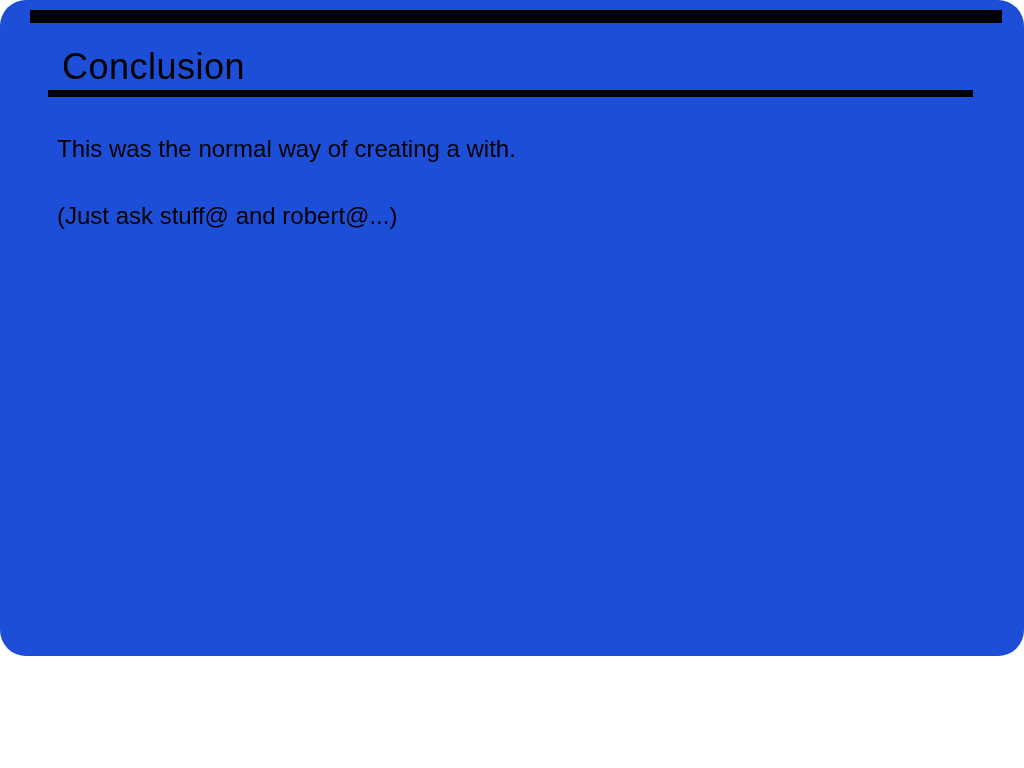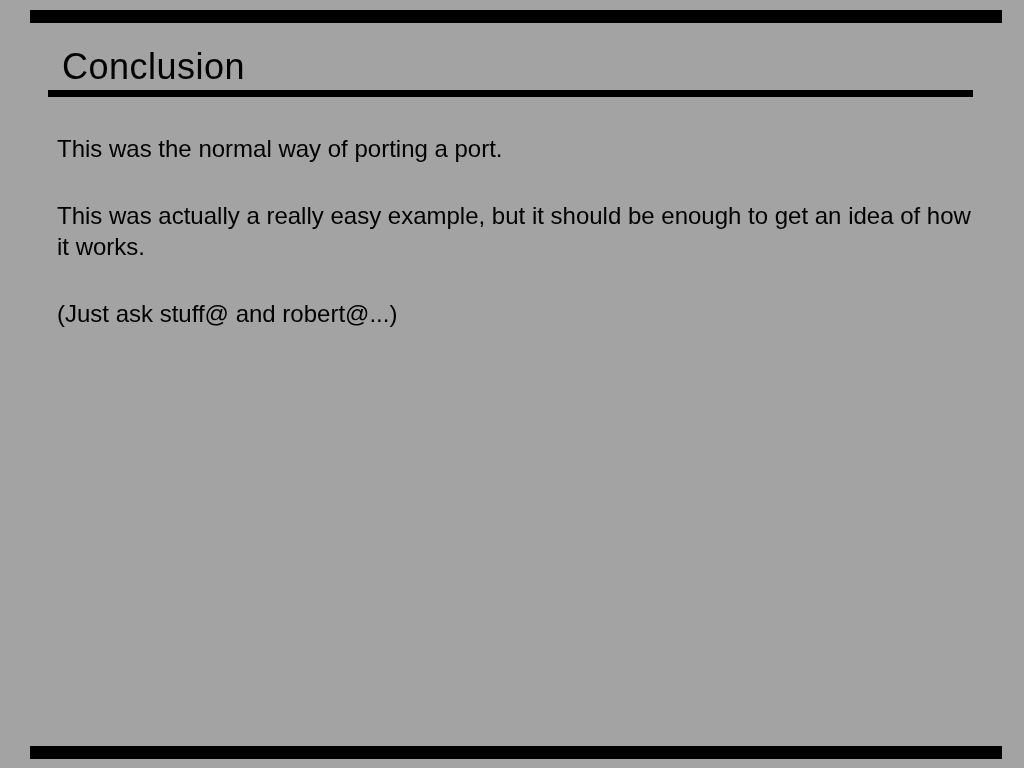--- a/index.html
+++ b/index.html
@@ -3,25 +3,26 @@
 <meta charset="utf-8">
 <style>
   html, body {
     margin: 0;
     padding: 0;
     background: #ffffff;
   }
   .slide {
     position: relative;
     width: 1024px;
-    height: 768px;
-    background: #a3a3a3;
+    height: 656px;
+    background: #1d4ed8;
     overflow: hidden;
     font-family: "Liberation Sans", "DejaVu Sans", sans-serif;
     color: #000000;
+    border-radius: 26px;
   }
   .bar {
     position: absolute;
     left: 30px;
     width: 972px;
     height: 13px;
     background: #000000;
   }
   .bar-top { top: 10px; }
   .bar-bottom { top: 746px; }
@@ -61,20 +62,19 @@
 
 <div class="slide">
 
   <div class="bar bar-top"></div>
 
   <h1 class="slide-title">Conclusion</h1>
 
   <div class="title-rule"></div>
 
   <div class="slide-body">
-    <p>This was the normal way of porting a port.</p>
-    <p>This was actually a really easy example, but it should be enough to get an idea of how it works.</p>
+    <p>This was the normal way of creating a with.</p>
     <p>(Just ask stuff@ and robert@...)</p>
   </div>
 
   <div class="bar bar-bottom"></div>
 
 </div>
 
 </body></html>

